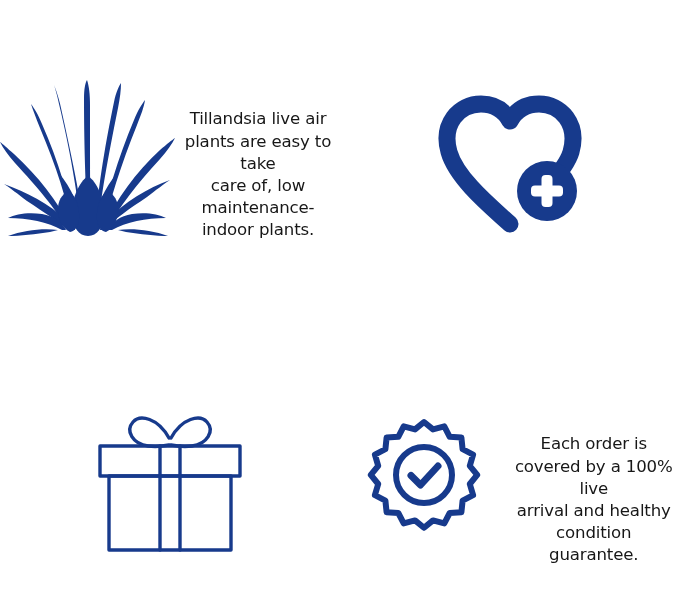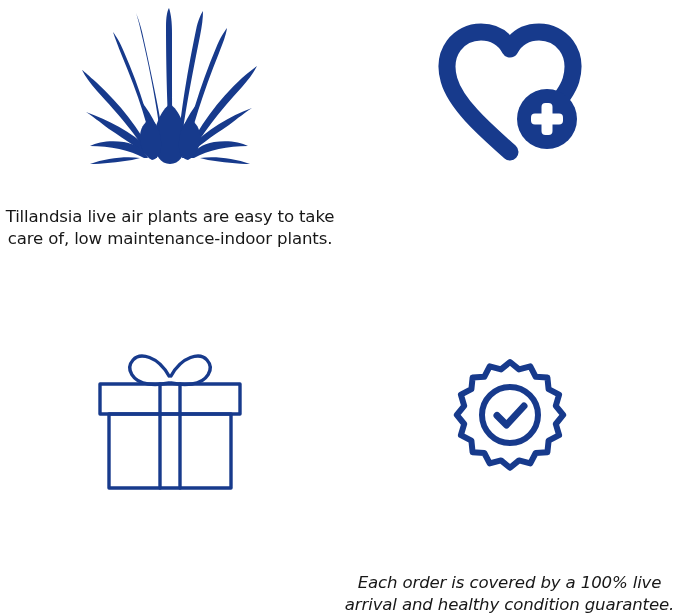--- a/index.html
+++ b/index.html
@@ -19,21 +19,20 @@
     width: 679px;
     height: 616px;
     display: grid;
     grid-template-columns: 340px 339px;
     grid-template-rows: 308px 308px;
   }
 
   .feature-cell {
     position: relative;
     display: flex;
-    flex-direction: column;
     align-items: center;
     box-sizing: border-box;
   }
 
   .icon-wrap {
     display: flex;
     align-items: flex-end;
     justify-content: center;
     width: 100%;
   }
@@ -52,21 +51,21 @@
     letter-spacing: -0.15px;
     text-align: center;
     white-space: pre-line;
     width: 100%;
     box-sizing: border-box;
   }
 
   .cell-a .caption { padding: 0 2px; margin-top: 42px; }
   .cell-b .caption { padding: 0 2px; margin-top: 42px; }
   .cell-c .caption { padding: 0 2px; margin-top: 54px; }
-  .cell-d .caption { padding: 0 2px; margin-top: 76px; font-style: italic; }
+  .cell-d .caption { padding: 0 2px; margin-top: 76px; }
 </style>
 </head>
 <body>
 
 <div class="feature-grid">
 
   <div class="feature-cell cell-a">
     <div class="icon-wrap">
       <svg width="176" height="156" viewBox="0 0 176 156" aria-hidden="true">
         <g fill="#173A8C">

